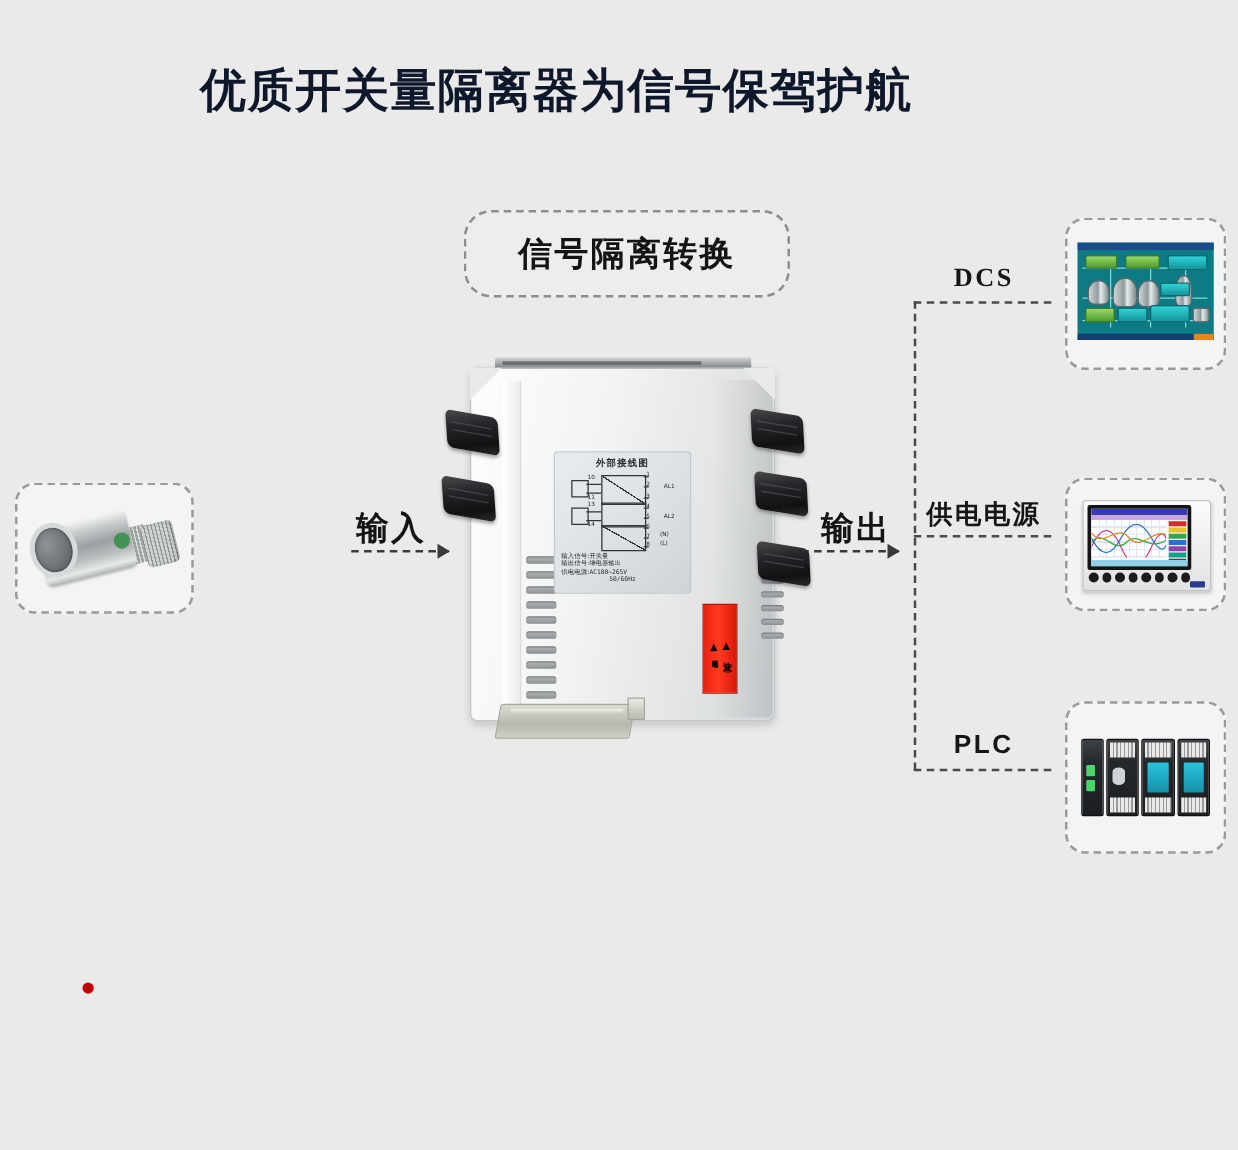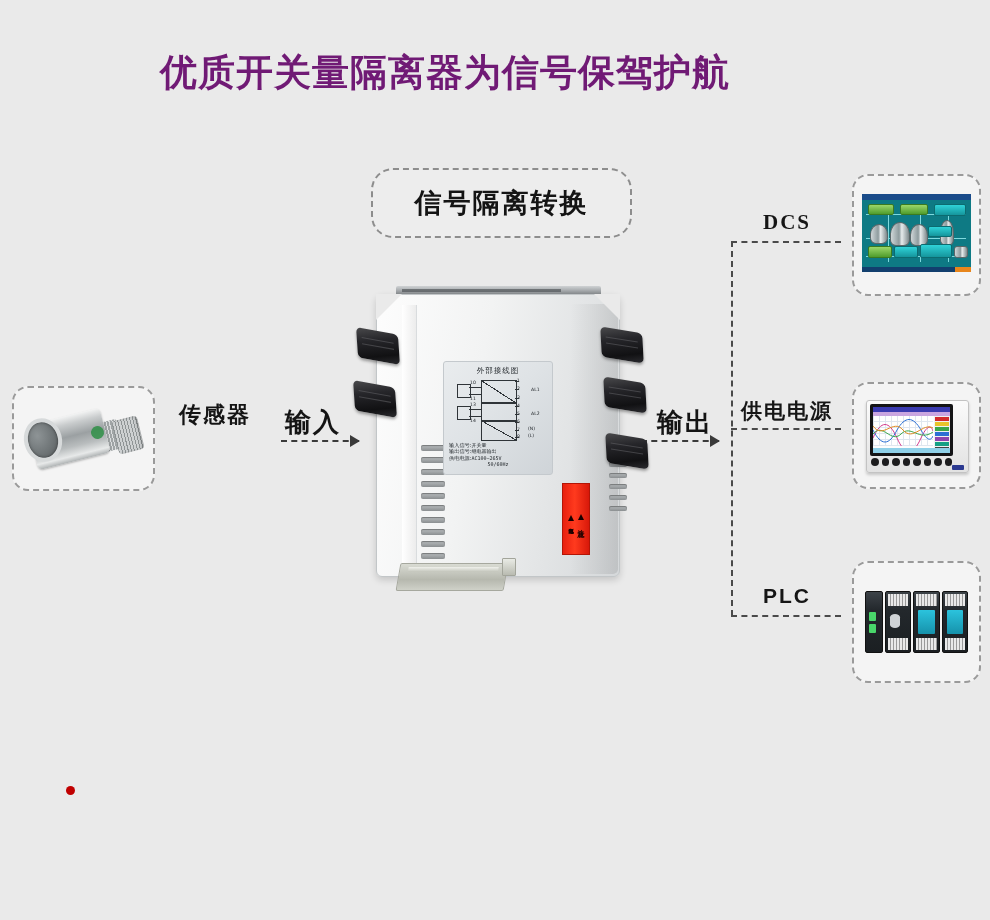--- a/index.html
+++ b/index.html
@@ -9,21 +9,21 @@
     font-family:"Liberation Sans","DejaVu Sans",sans-serif;
     color:#1a1a1a;
     overflow:hidden;
     position:relative;
   }
   .stage{position:relative;width:990px;height:920px;}
 
   
   .title{
     position:absolute;left:0;top:50px;width:890px;text-align:center;
-    font-size:37px;font-weight:bold;letter-spacing:1px;color:#701a75;
+    font-size:37px;font-weight:bold;letter-spacing:1px;color:#0f172a;
     line-height:46px;
   }
 
   
   .pill{
     position:absolute;
     border:2px dashed #8d8d8d;
     border-radius:22px;
     background:#ededed;
     display:flex;align-items:center;justify-content:center;
@@ -256,21 +256,21 @@
 
   
   .dev-label{
     position:absolute;left:66px;top:66px;width:110px;height:114px;
     background:linear-gradient(135deg,#e9ecee 0%,#dfe3e6 45%,#cfd4d8 100%);
     border:1px solid #c4c9cd;border-radius:3px;
     padding:4px 5px;box-sizing:border-box;
     font-family:"DejaVu Sans","Liberation Sans",sans-serif;
     color:#23282c;
   }
-  .lbl-title{font-size:7.5px;font-weight:normal;text-align:center;letter-spacing:1px;margin-bottom:2px;}
+  .lbl-title{font-size:7.5px;font-weight:bold;text-align:center;letter-spacing:1px;margin-bottom:2px;}
   .wire-area{position:relative;width:100%;height:62px;}
   .wire-box{position:absolute;border:1px solid #2f3438;}
   .wire-line{position:absolute;background:#2f3438;}
   .diag{position:absolute;background:transparent;}
   .diag:after{content:"";position:absolute;left:0;top:0;width:100%;height:100%;
     background:linear-gradient(to top right,transparent calc(50% - .5px),#2f3438 calc(50% - .5px),#2f3438 calc(50% + .5px),transparent calc(50% + .5px));}
   .pin{position:absolute;font-size:4.6px;line-height:5px;}
   .lbl-specs{font-size:5.2px;line-height:6.4px;margin-top:2px;letter-spacing:0;}
   .lbl-specs .row{white-space:nowrap;}
   .lbl-specs .v{font-family:"DejaVu Sans Mono","Liberation Mono",monospace;font-size:5px;}
@@ -323,21 +323,20 @@
       <div class="sens-thread"></div>
       <div class="sens-neck"></div>
       <div class="sens-cap"></div>
       <div class="sens-body"></div>
       <div class="sens-face"></div>
       <div class="sens-logo"></div>
     </div>
   </div>
 
   <div class="sensor-name">
-    <div class="cn">传感器</div>
   </div>
 
   <div class="flow-label" id="label-input">输入</div>
   <div class="arrow" id="arrow-in">
     <div class="shaft"></div>
     <div class="head"></div>
   </div>
 
   <div class="flow-label" id="label-output">输出</div>
   <div class="arrow" id="arrow-out">

